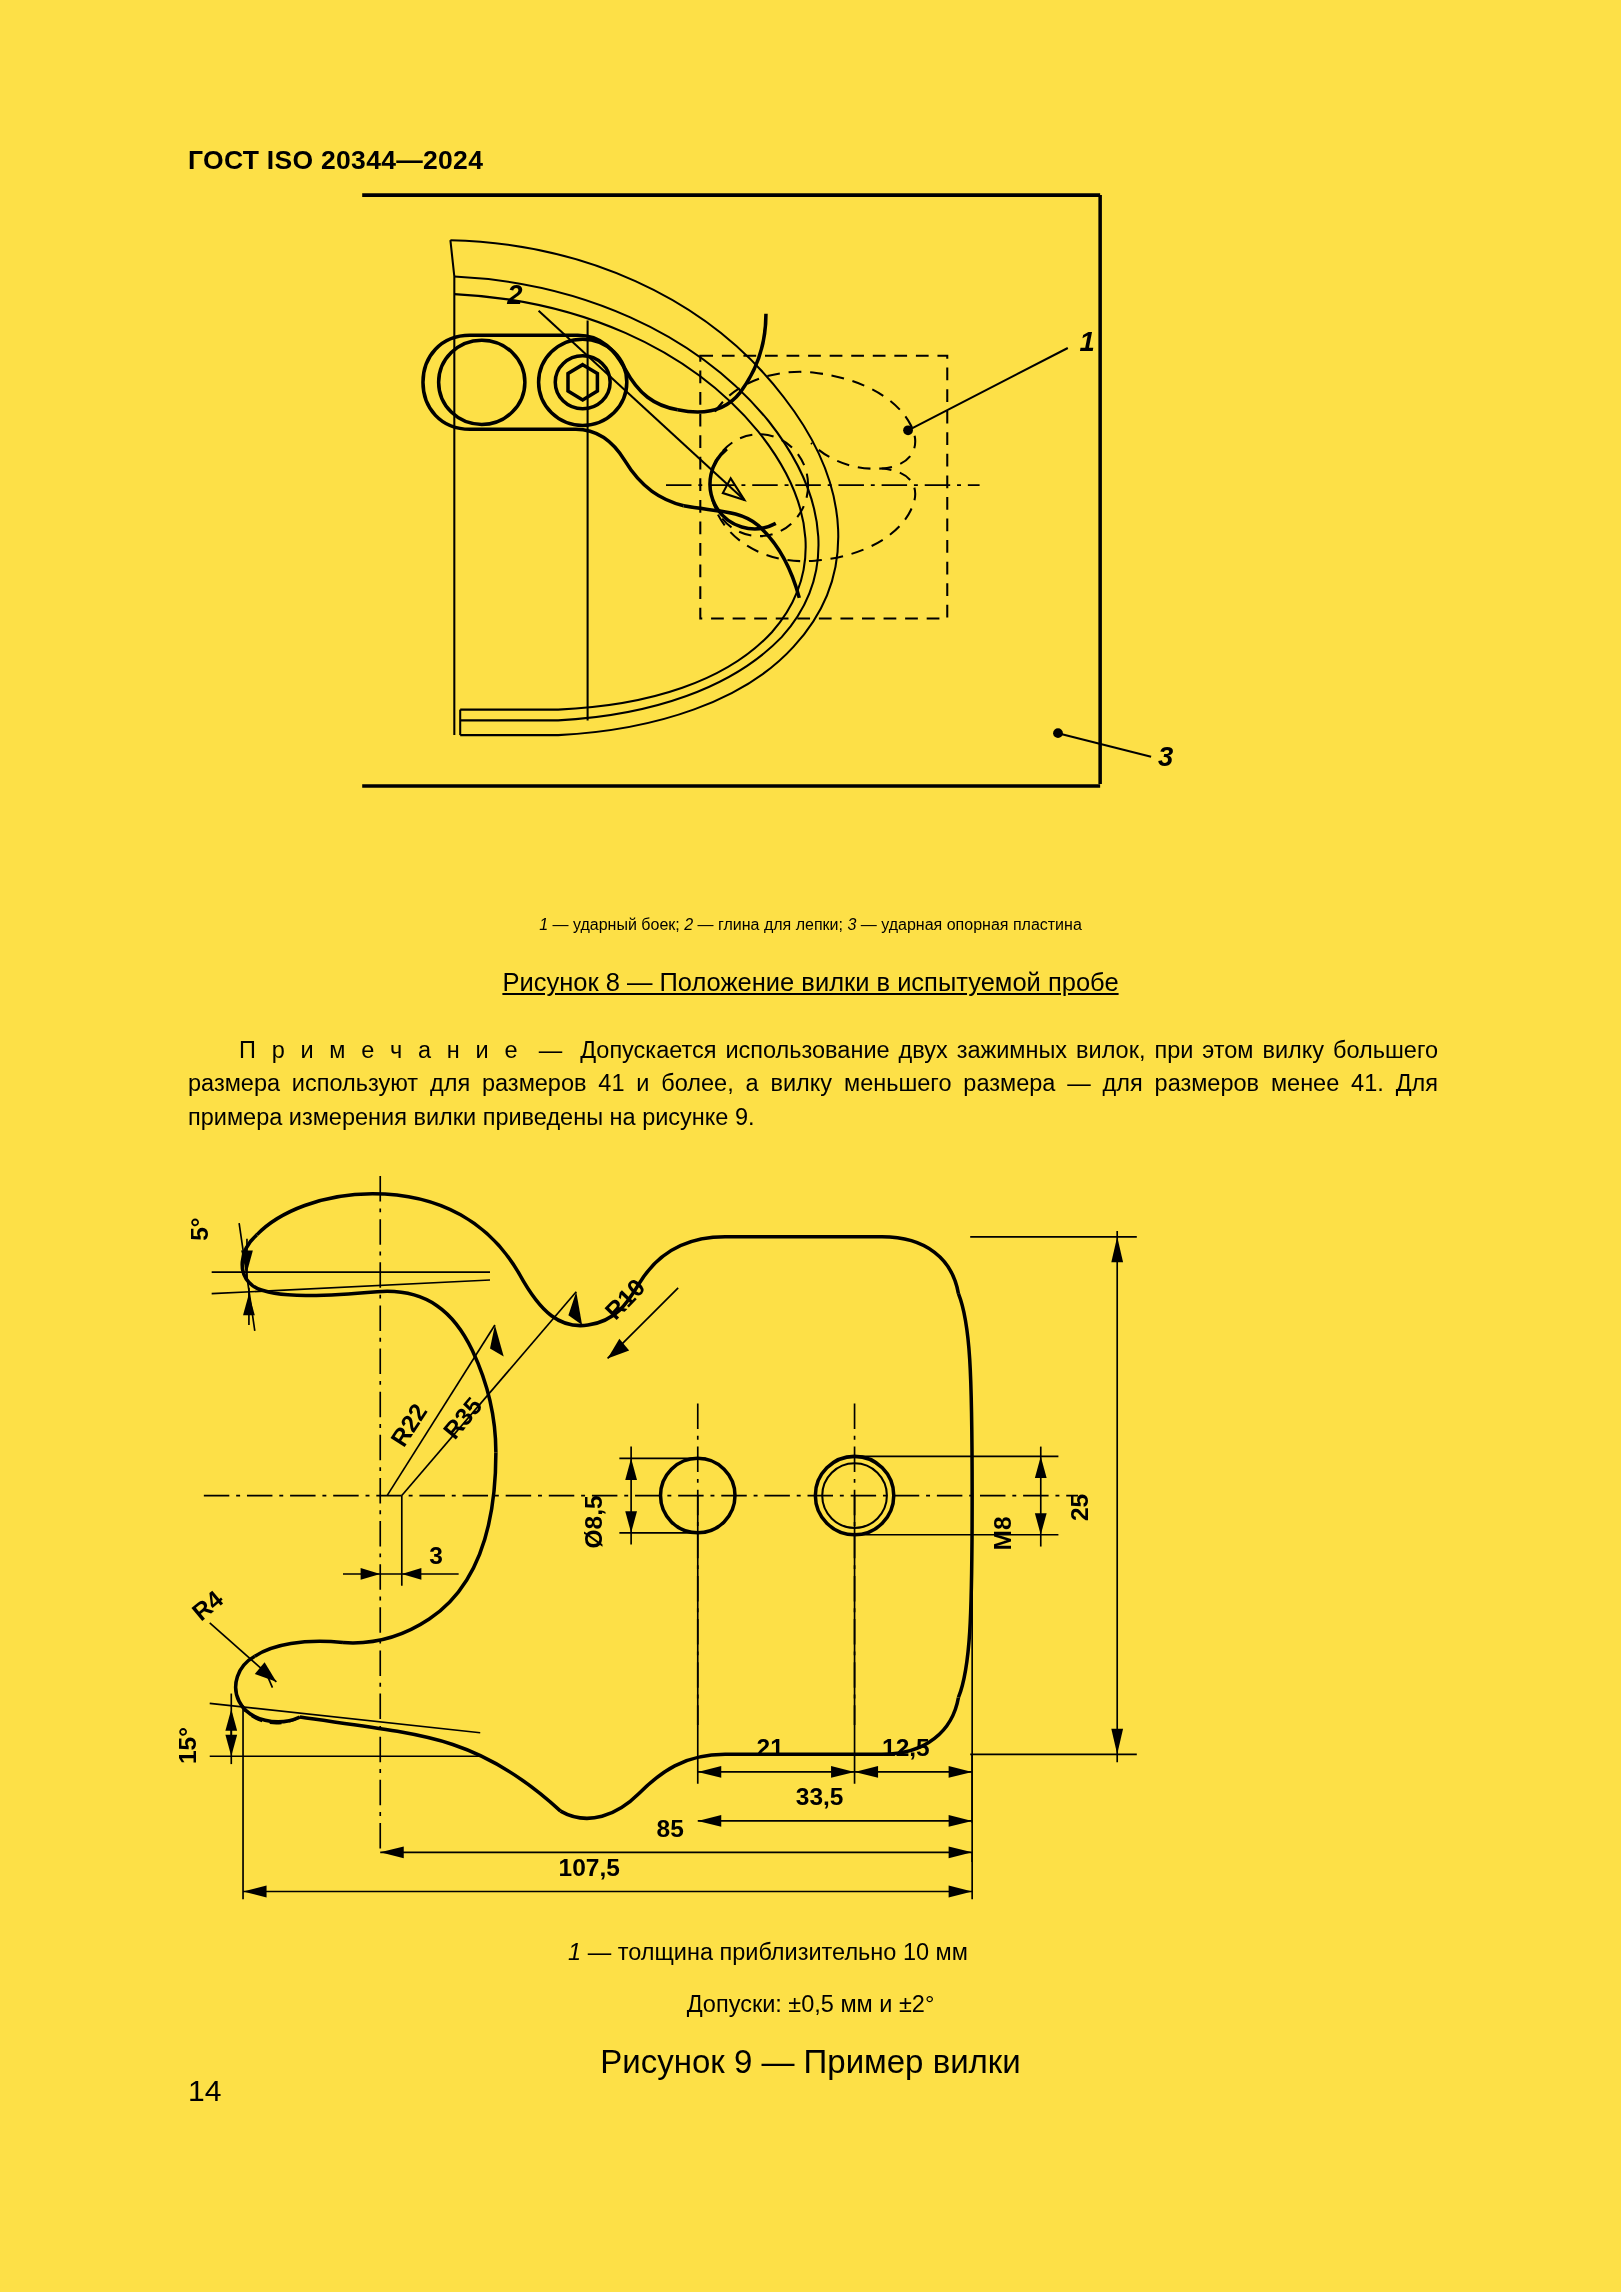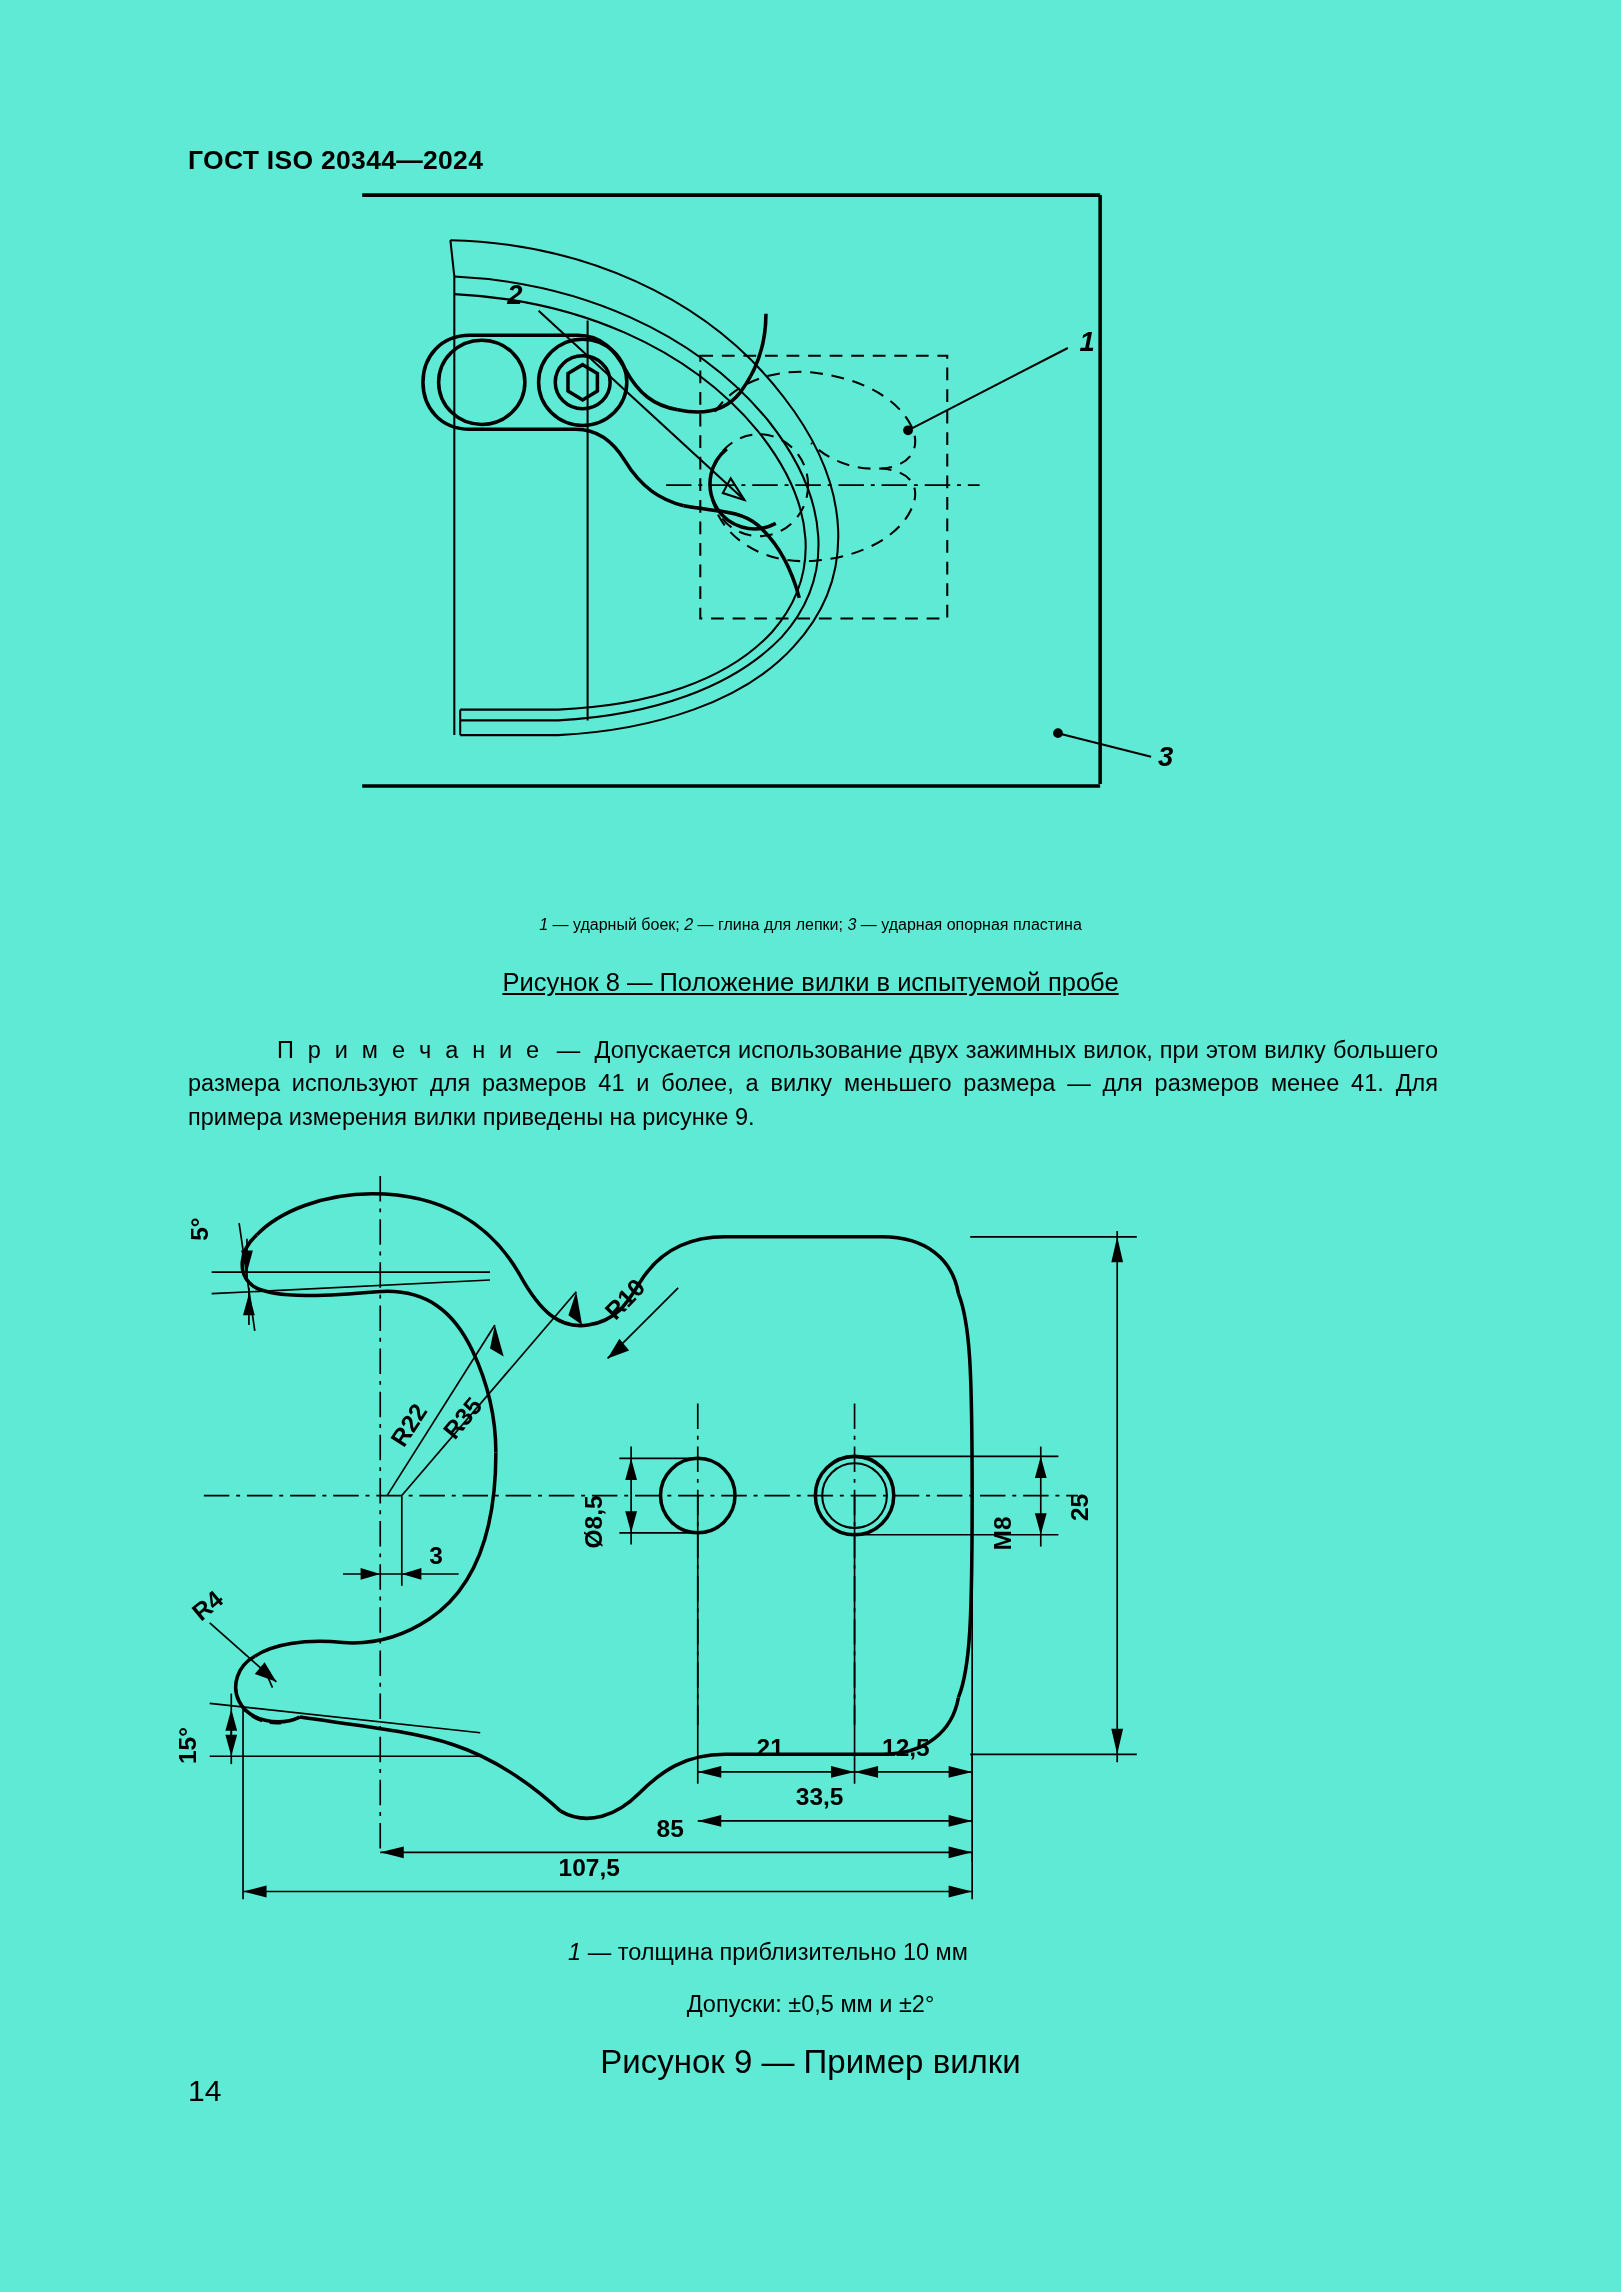--- a/index.html
+++ b/index.html
@@ -8,21 +8,21 @@
     background: #ffffff;
   }
   body {
     font-family: "Liberation Sans", sans-serif;
     color: #000000;
   }
   .page {
     position: relative;
     width: 1621px;
     height: 2293px;
-    background: #5eead4;
+    background: #fde047;
     overflow: hidden;
   }
   .header {
     position: absolute;
     left: 188px;
     top: 145px;
     font-size: 26.5px;
     font-weight: bold;
     letter-spacing: 0.3px;
     white-space: nowrap;
@@ -58,21 +58,20 @@
     position: absolute;
     left: 188px;
     top: 1034px;
     width: 1250px;
     font-size: 23.5px;
     line-height: 1.42;
     text-align: justify;
   }
   .note .note-lead {
     letter-spacing: 3.4px;
-    margin-left: 38px;
   }
   .units {
     position: absolute;
     left: 0;
     top: 1143px;
     width: 1392px;
     text-align: right;
     font-size: 23.5px;
   }
   .fig9-wrap {

